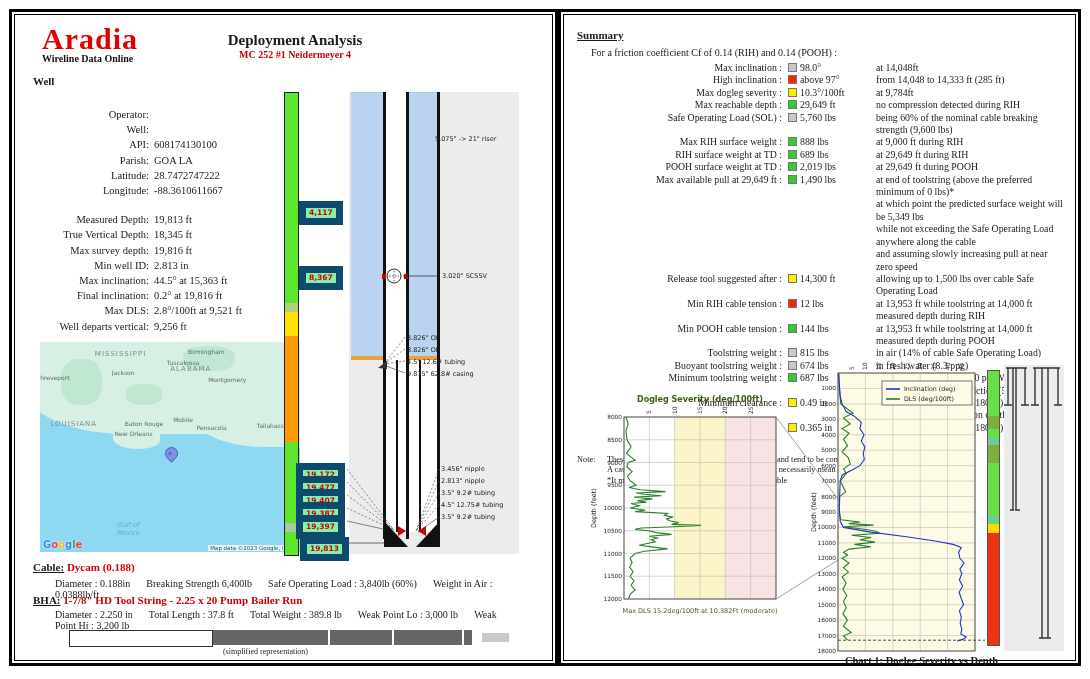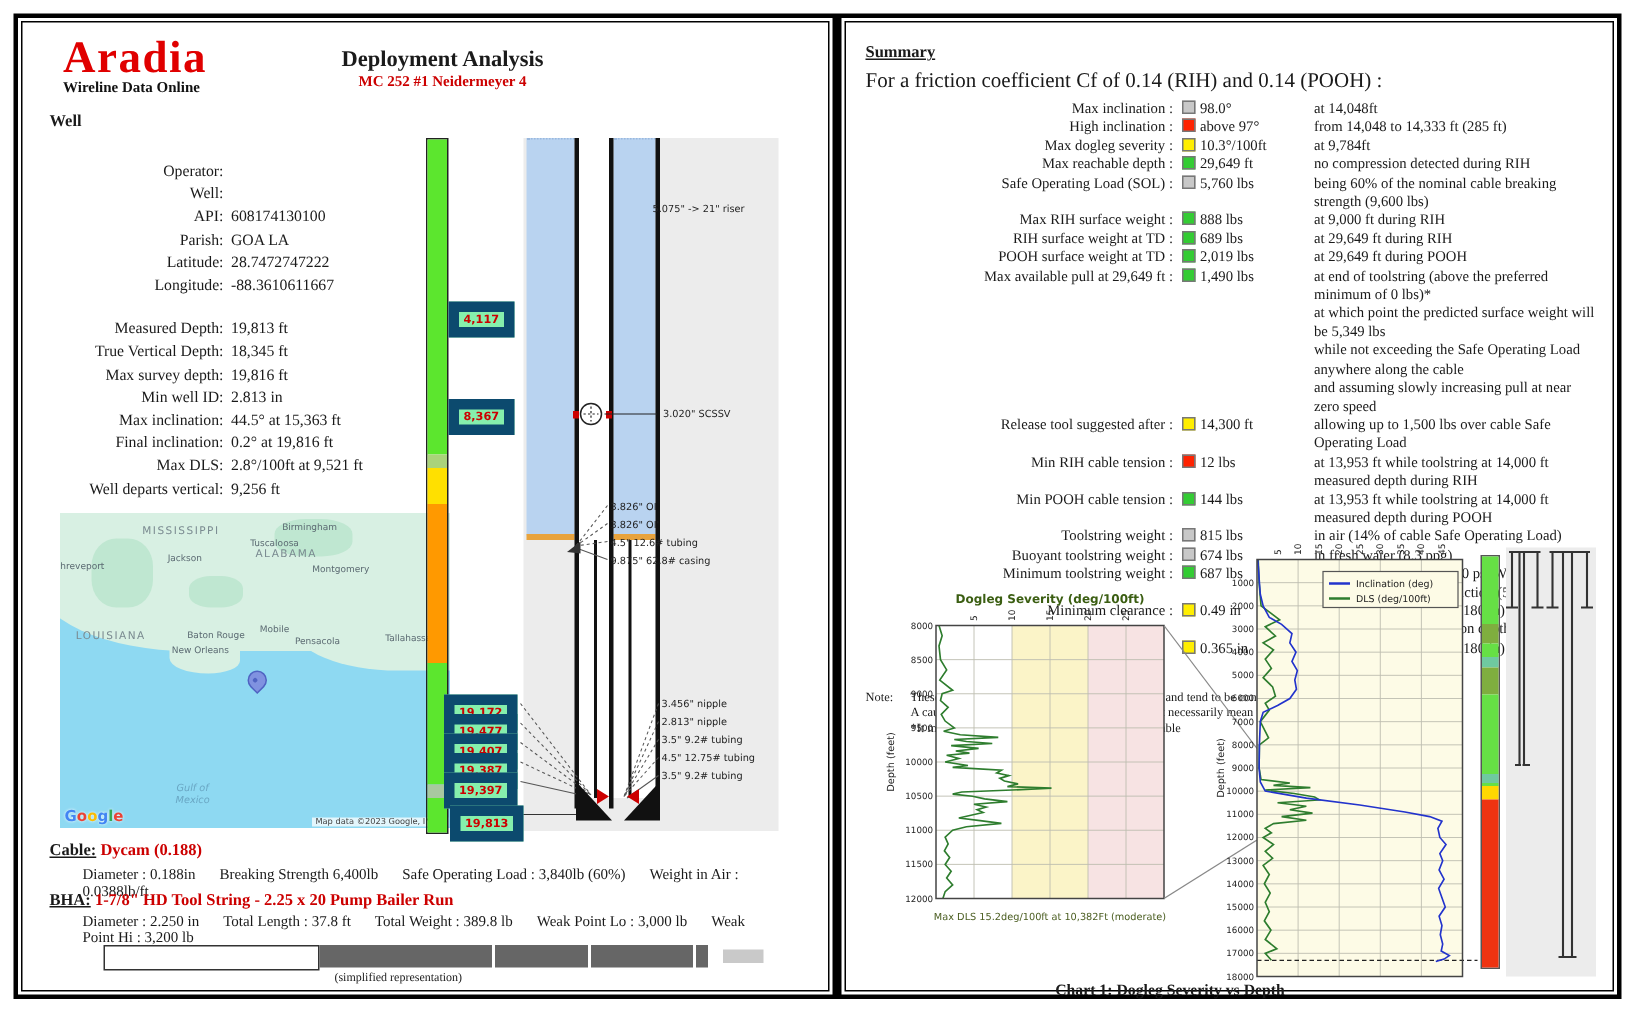--- a/index.html
+++ b/index.html
@@ -56,21 +56,21 @@
   .specline{font-size:10px;}
   .specline span{margin-right:16px;}
   .bhaseg{position:absolute;top:0;height:100%;}
   .bhaseg.outline{background:#fff;border:1px solid #333;}
   .bhaseg.solid{background:#666;}
   .bhaseg.light{background:#c9c9c9;height:60%;top:20%;}
   #bha-caption{font-size:8px;text-align:center;color:#222;}
 
   
   #summary-head{font-size:11px;font-weight:bold;text-decoration:underline;}
-  #summary-intro{font-size:14px;margin-top:6px;}
+  #summary-intro{font-size:10px;margin-top:6px;margin-left:14px;}
   #summary-rows{margin-top:4px;}
   .srow{display:grid;grid-template-columns:205px 82px 1fr;column-gap:6px;font-size:9.8px;line-height:12.4px;}
   .srow .slabel{text-align:right;}
   .sq{display:inline-block;width:7px;height:7px;border:1px solid #777;margin-right:3px;vertical-align:-1px;}
   .notes{font-size:8.3px;line-height:10.5px;margin-top:8px;}
   .notes .nline{padding-left:30px;}
   .notes .nline.first{padding-left:0;}
   .notes .nlabel{display:inline-block;width:30px;}
 
   
@@ -544,15 +544,15 @@
     <svg class="abs" style="left:440px;top:348px;" width="62" height="292">
       <rect x="0" y="2" width="60" height="286" fill="#ececec"></rect>
       <g stroke="#333" stroke-width="1.4" fill="none">
         <path d="M2,5 H23 M4,5 V42 M21,5 V42 M0,42 H8 M17,42 H25"></path>
         <path d="M9,5 V147 M12,5 V147 M6,147 H10 M11,147 H16"></path>
         <path d="M29,5 H56 M31,5 V42 M54,5 V42 M27,42 H35 M50,42 H58"></path>
         <path d="M38,5 V275 H44 V5 M35,275 H38 M44,275 H47"></path>
       </g>
     </svg>
 
-    <div class="abs" id="chart-caption" style="left:11px;top:640px;width:410px;">Chart 1: Dogleg Severity vs Depth</div>
+    <div class="abs" id="chart-caption" style="left:24px;top:640px;width:410px;text-align:right;">Chart 1: Dogleg Severity vs Depth</div>
   </div>
 </div>
 
 </body></html>

